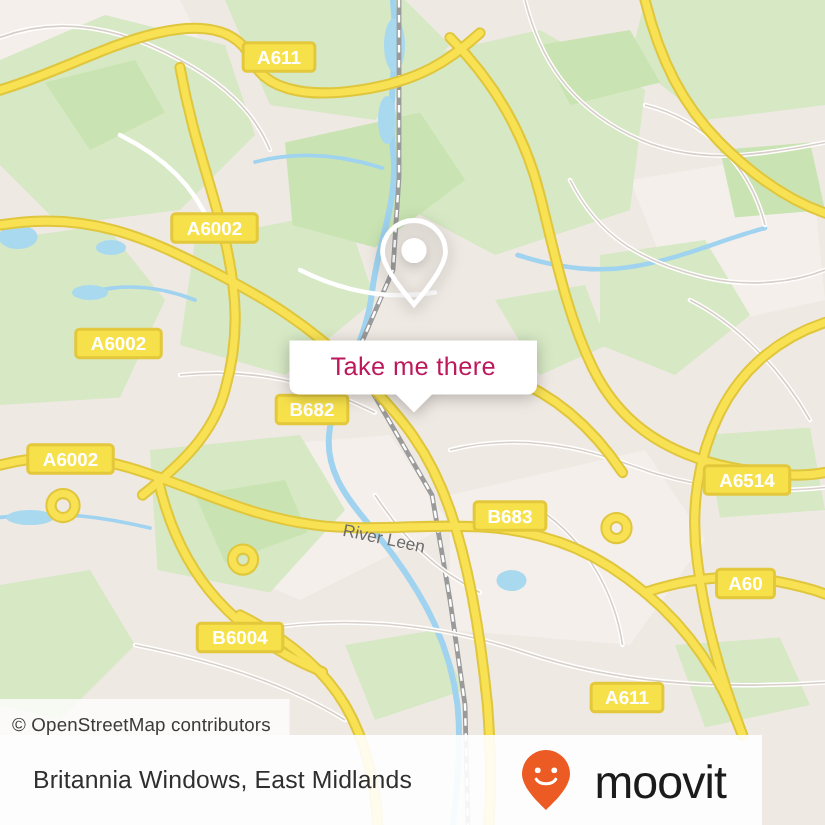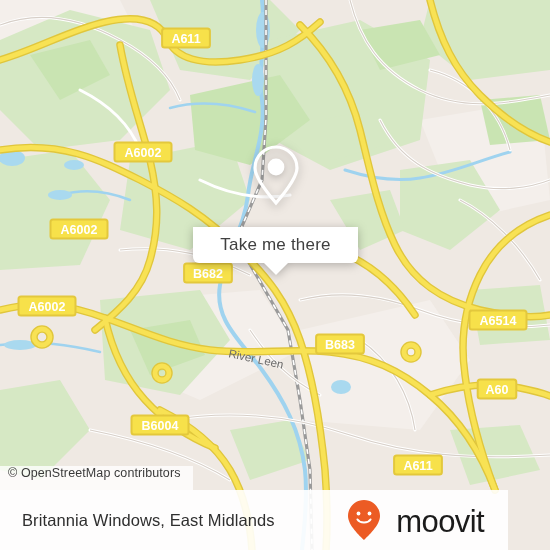--- a/index.html
+++ b/index.html
@@ -31,21 +31,21 @@
   .map-svg { display: block; }
 
   
   .osm-credit {
     position: absolute;
     left: 0;
     top: 466px;
     height: 24px;
     padding: 0 12px 0 8px;
     display: flex;
-    align-items: flex-start;
+    align-items: flex-end;
     background: rgba(255,255,255,0.78);
     font-size: 12.5px;
     color: #3a3a3a;
     letter-spacing: 0.1px;
     white-space: nowrap;
   }
 
   
   .bottom-bar {
     position: absolute;
@@ -102,21 +102,21 @@
   .popup-foot {
     height: 36px;
     background: #ffffff;
     border-radius: 0 0 6px 6px;
     display: flex;
     align-items: center;
     justify-content: center;
   }
   .popup-foot-label {
     font-size: 17px;
-    color: #404040;
+    color: #be185d;
     letter-spacing: 0.2px;
   }
   .popup-tail {
     position: absolute;
     left: 50%;
     transform: translateX(-50%);
     top: 140px;
     width: 0;
     height: 0;
     border-left: 13px solid transparent;

